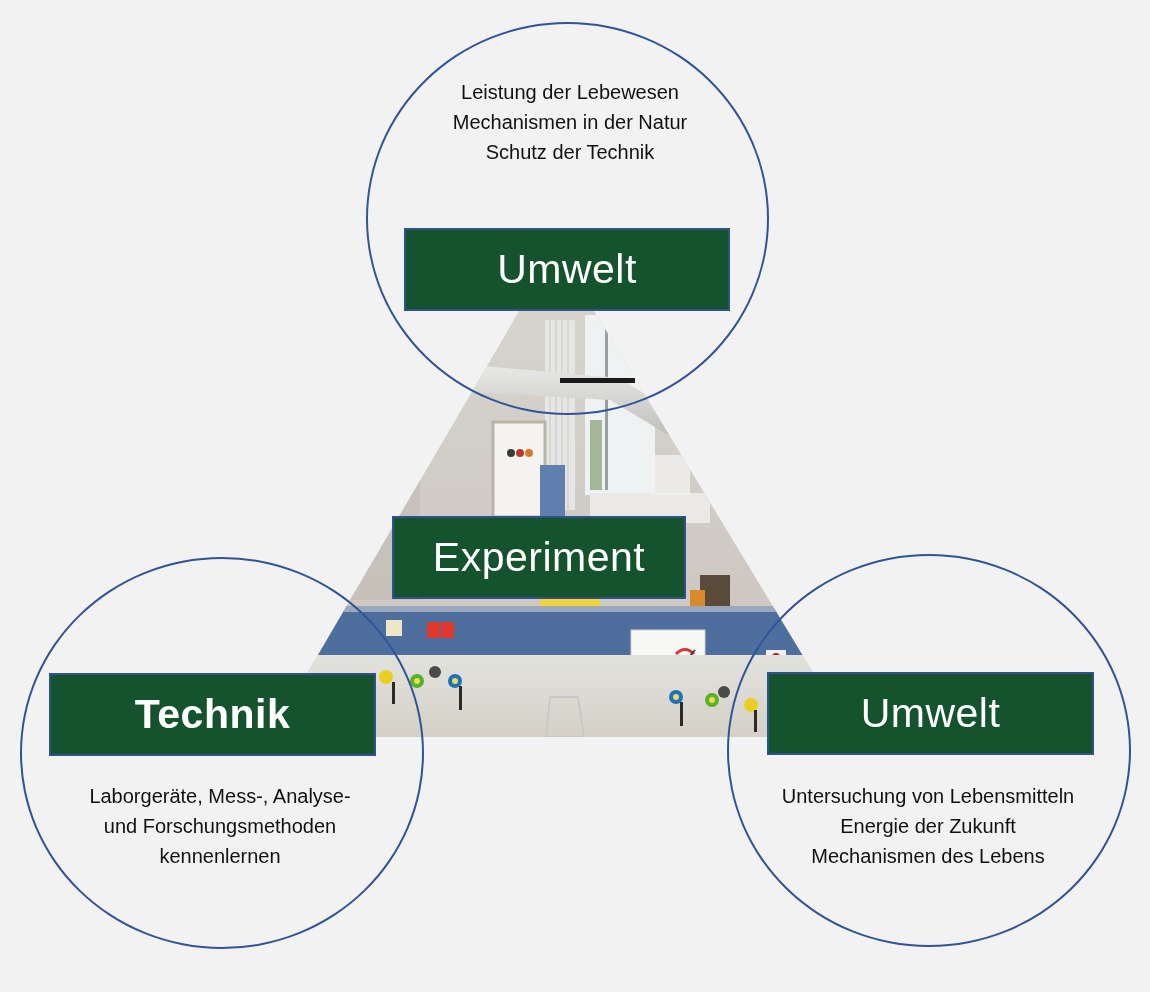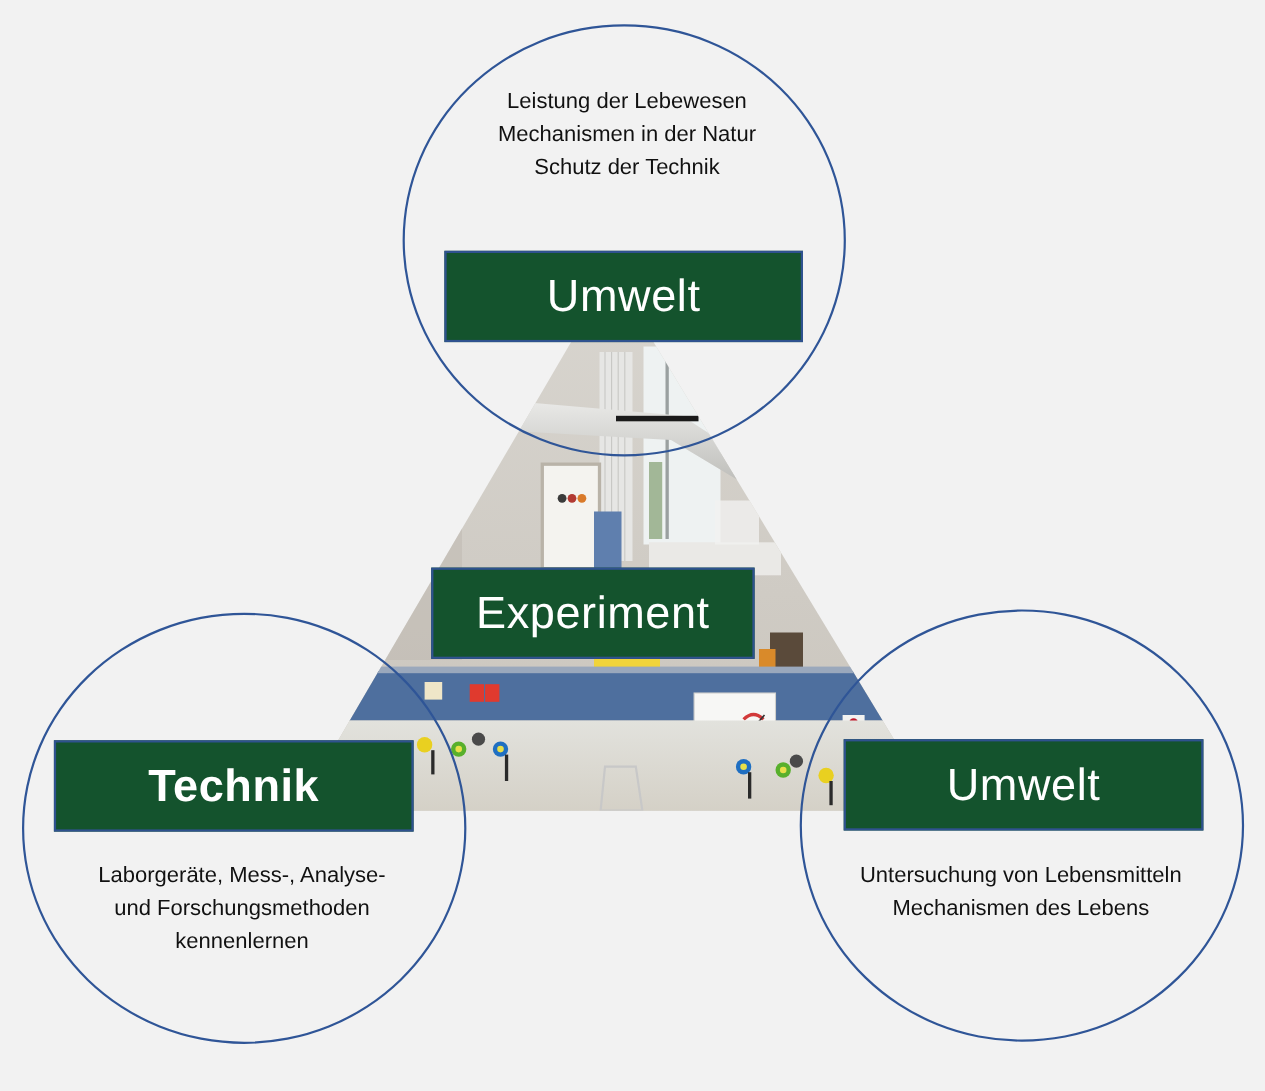--- a/index.html
+++ b/index.html
@@ -170,20 +170,21 @@
   </div>
 
   <div class="circle-text" style="left:15px; top:781px; width:410px;">
     <div>Laborgeräte, Mess-, Analyse-</div>
     <div>und Forschungsmethoden</div>
     <div>kennenlernen</div>
   </div>
 
   <div class="circle-text" style="left:728px; top:781px; width:400px;">
     <div>Untersuchung von Lebensmitteln</div>
+    <div>Energie der Zukunft</div>
     <div>Mechanismen des Lebens</div>
   </div>
 
   <div class="label-box" style="left:404px; top:228px; width:326px; height:83px;">
     <span>Umwelt</span>
   </div>
 
   <div class="label-box" style="left:392px; top:516px; width:294px; height:83px;">
     <span>Experiment</span>
   </div>

